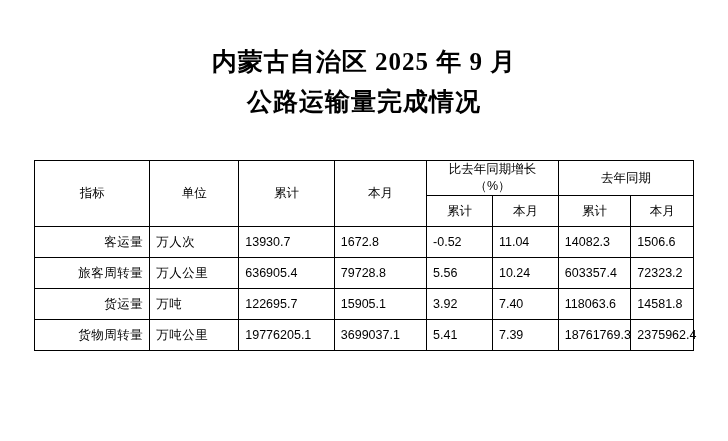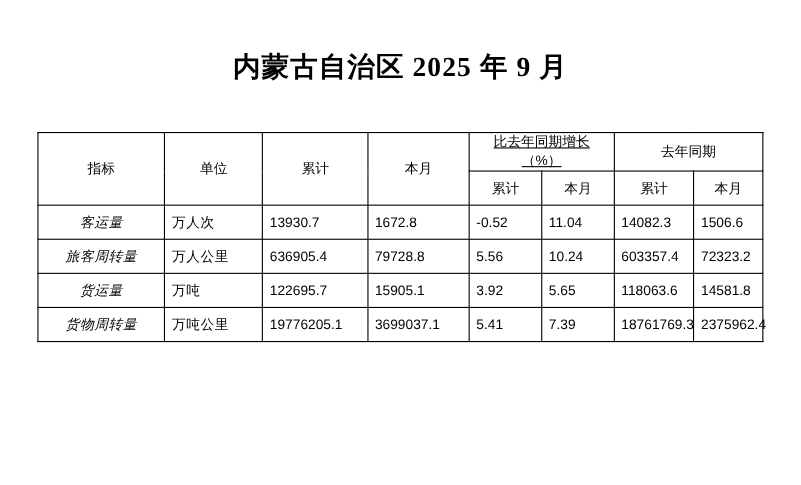--- a/index.html
+++ b/index.html
@@ -48,50 +48,50 @@
     padding: 0 6px;
     height: 30px;
     vertical-align: middle;
   }
   .hdr {
     text-align: center;
     font-size: 12.5px;
   }
   .hdr-tall { height: 31px; }
   .rowlabel {
-    text-align: center;
+    text-align: right;
     font-size: 13px;
     letter-spacing: 0.5px;
-    font-style: italic;
   }
   .unit {
     font-size: 13px;
     letter-spacing: 0.5px;
   }
   .num {
     font-size: 12.5px;
     font-family: "Liberation Sans", "DejaVu Sans", sans-serif;
   }
-  .small-hdr { font-size: 12px; text-decoration: underline; }
+  .small-hdr { font-size: 12px; }
   col.c-indicator { width: 17.5%; }
   col.c-unit      { width: 13.5%; }
   col.c-cum       { width: 14.5%; }
   col.c-month     { width: 14%; }
   col.c-gcum      { width: 10%; }
   col.c-gmonth    { width: 10%; }
   col.c-lcum      { width: 11%; }
   col.c-lmonth    { width: 9.5%; }
 </style>
 </head>
 <body>
 
 <div class="page">
 
   <div class="title-block">
     <div class="title-line">内蒙古自治区 2025 年 9 月</div>
+    <div class="title-line">公路运输量完成情况</div>
   </div>
 
   <div class="table-wrap">
     <table class="report">
       <colgroup>
         <col class="c-indicator">
         <col class="c-unit">
         <col class="c-cum">
         <col class="c-month">
         <col class="c-gcum">
@@ -135,21 +135,21 @@
           <td class="num">10.24</td>
           <td class="num">603357.4</td>
           <td class="num">72323.2</td>
         </tr>
         <tr>
           <td class="rowlabel">货运量</td>
           <td class="unit">万吨</td>
           <td class="num">122695.7</td>
           <td class="num">15905.1</td>
           <td class="num">3.92</td>
-          <td class="num">5.65</td>
+          <td class="num">7.40</td>
           <td class="num">118063.6</td>
           <td class="num">14581.8</td>
         </tr>
         <tr>
           <td class="rowlabel">货物周转量</td>
           <td class="unit">万吨公里</td>
           <td class="num">19776205.1</td>
           <td class="num">3699037.1</td>
           <td class="num">5.41</td>
           <td class="num">7.39</td>

